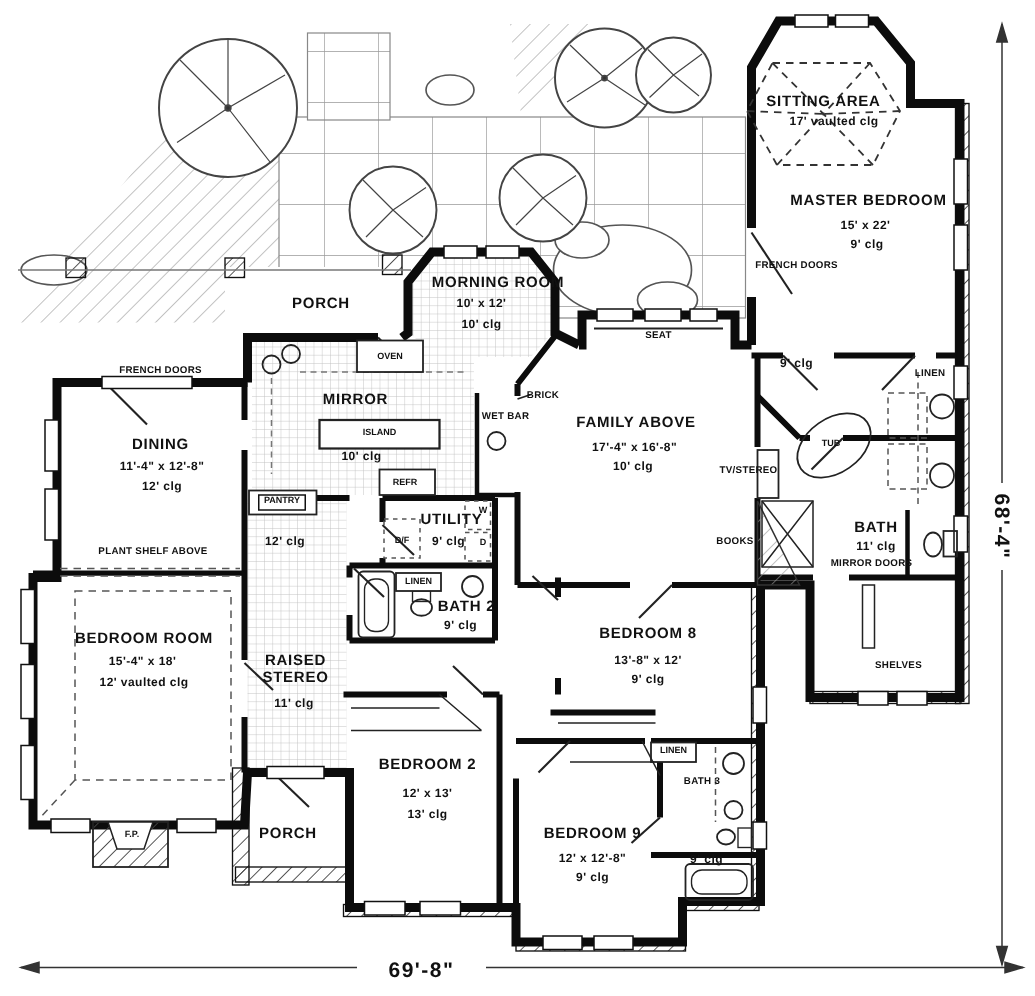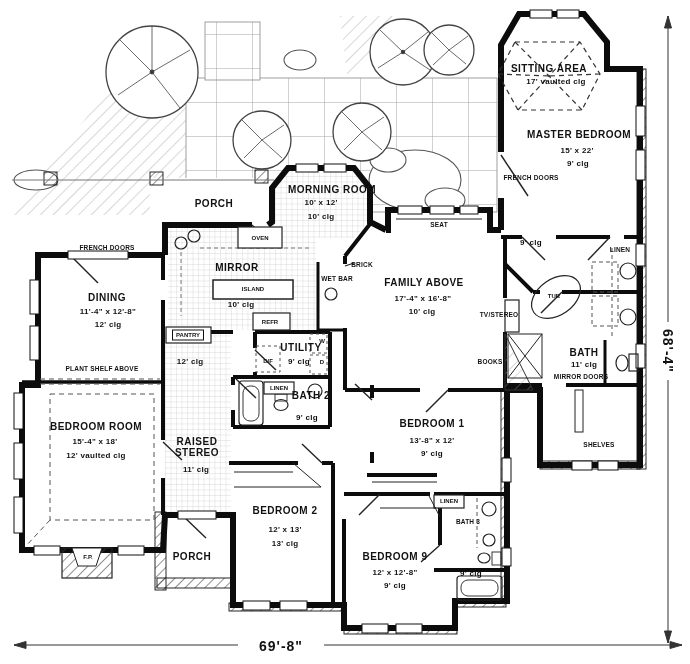--- a/index.html
+++ b/index.html
@@ -305,21 +305,21 @@
 <div class="lbl sm" style="left:102px;top:368px">PLANT SHELF ABOVE</div>
 <div class="lbl rd" style="left:190px;top:361px">12' clg</div>
 
 <div class="lbl rn" style="left:301px;top:347px">UTILITY</div>
 <div class="lbl rd" style="left:299px;top:361px">9' clg</div>
 <div class="lbl xs" style="left:268px;top:361px">D/F</div>
 <div class="lbl xs" style="left:322px;top:341px">W</div>
 <div class="lbl xs" style="left:322px;top:362px">D</div>
 
 <div class="lbl xs" style="left:279px;top:388px">LINEN</div>
-<div class="lbl rn" style="left:311px;top:395px">BATH 2</div>
+<div class="lbl rn" style="left:311px;top:405px">BATH 2</div>
 <div class="lbl rd" style="left:307px;top:417px">9' clg</div>
 
 <div class="lbl rn" style="left:584px;top:352px">BATH</div>
 <div class="lbl rd" style="left:584px;top:364px">11' clg</div>
 <div class="lbl sm" style="left:581px;top:376px">MIRROR DOORS</div>
 <div class="lbl sm" style="left:599px;top:444px">SHELVES</div>
 
 <div class="lbl rn" style="left:96px;top:426px">BEDROOM ROOM</div>
 <div class="lbl rd" style="left:95px;top:441px">15'-4" x 18'</div>
 <div class="lbl rd" style="left:96px;top:455px">12' vaulted clg</div>
@@ -328,21 +328,21 @@
 <div class="lbl rn" style="left:197px;top:452px">STEREO</div>
 <div class="lbl rd" style="left:196px;top:469px">11' clg</div>
 
 <div class="lbl xs" style="left:88px;top:557px">F.P.</div>
 <div class="lbl rn" style="left:192px;top:556px">PORCH</div>
 
 <div class="lbl rn" style="left:285px;top:510px">BEDROOM 2</div>
 <div class="lbl rd" style="left:285px;top:529px">12' x 13'</div>
 <div class="lbl rd" style="left:285px;top:543px">13' clg</div>
 
-<div class="lbl rn" style="left:432px;top:423px">BEDROOM 1</div>
+<div class="lbl rn" style="left:432px;top:423px">BEDROOM 8</div>
 <div class="lbl rd" style="left:432px;top:440px">13'-8" x 12'</div>
 <div class="lbl rd" style="left:432px;top:453px">9' clg</div>
 
 <div class="lbl xs" style="left:449px;top:501px">LINEN</div>
 <div class="lbl sm" style="left:468px;top:521px">BATH 3</div>
 <div class="lbl rd" style="left:471px;top:573px">9' clg</div>
 
 <div class="lbl rn" style="left:395px;top:556px">BEDROOM 9</div>
 <div class="lbl rd" style="left:395px;top:572px">12' x 12'-8"</div>
 <div class="lbl rd" style="left:395px;top:585px">9' clg</div>

